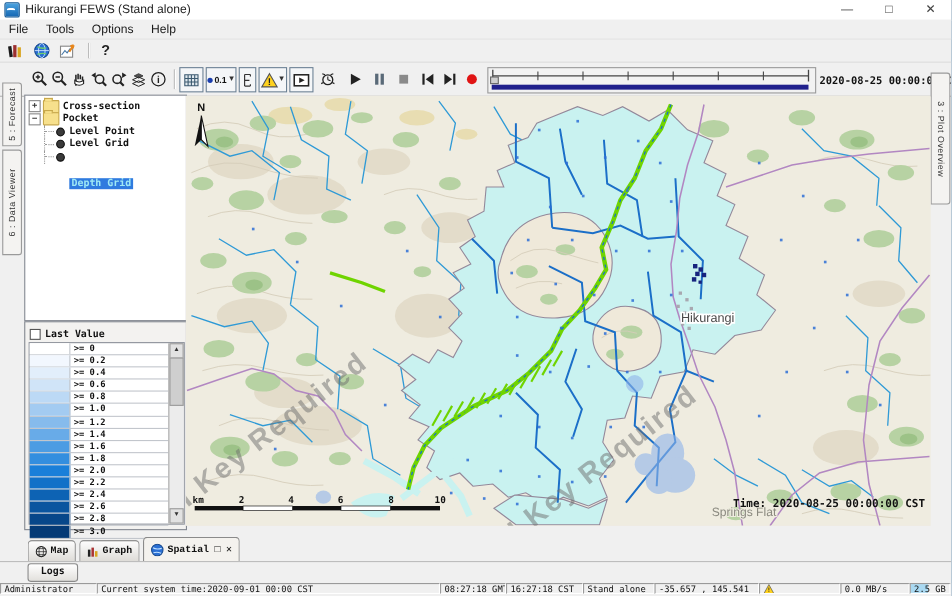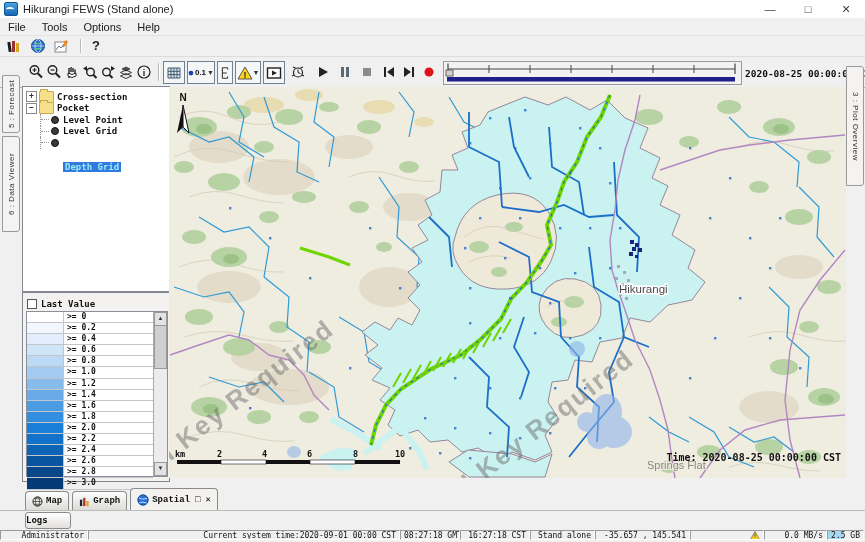--- a/index.html
+++ b/index.html
@@ -80,26 +80,26 @@
   .bottomtabs{position:absolute;left:0;top:487px;width:865px;height:23px;display:flex;
               align-items:flex-end;padding-left:25px;gap:3px;border-bottom:1px solid #bdbdbd;}
   .btab{display:flex;align-items:center;gap:3px;height:18px;padding:0 6px;border:1px solid #8a8a8a;
         border-bottom:none;border-radius:4px 4px 0 0;background:linear-gradient(#fdfdfd,#dedcd8);
         font-size:9px;font-weight:bold;font-family:Liberation Mono, monospace;}
   .btab.active{height:21px;background:#f4f2ee;}
   .tabctl{font-size:9px;font-weight:bold;margin-left:2px;}
   .logsrow{position:absolute;left:0;top:510px;width:865px;height:20px;}
   .logsbtn{position:absolute;left:25px;top:2px;width:44px;height:15px;border:1px solid #8a8a8a;
            border-radius:3px;background:linear-gradient(#fff,#e2e0dc);font-size:9px;font-weight:bold;
-           font-family:"DejaVu Sans Mono",monospace;line-height:14px;}
+           font-family:"DejaVu Sans Mono",monospace;text-align:center;line-height:14px;}
   
   .statusbar{position:absolute;left:0;top:530px;width:865px;height:12px;background:#f0f0f0;
              display:flex;font-family:"DejaVu Sans Mono",monospace;font-size:8px;color:#111;}
   .seg{border:1px solid;border-color:#9a9a9a #fff #fff #9a9a9a;height:10px;line-height:9px;
-       padding:0 3px;white-space:nowrap;overflow:hidden;flex:none;box-sizing:border-box;text-align:right;}
+       padding:0 3px;white-space:nowrap;overflow:hidden;flex:none;box-sizing:border-box;}
   .icon16{width:16px;height:16px;display:block;}
 </style>
 </head>
 <body>
 
 <div id="app">
 
   <div class="titlebar">
     <span class="appicon"></span>
     <span class="title-text">Hikurangi FEWS  (Stand alone)</span>

